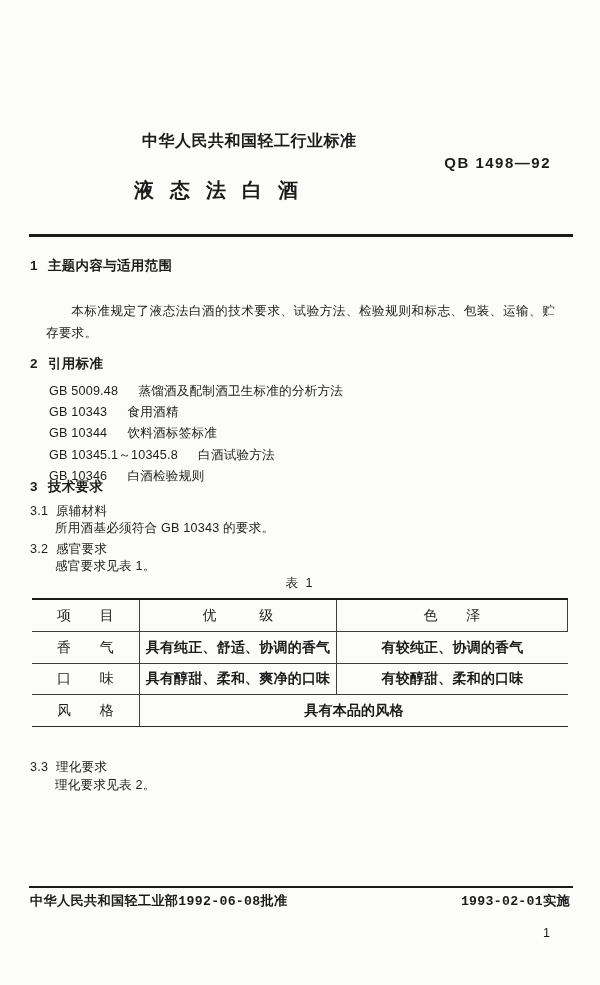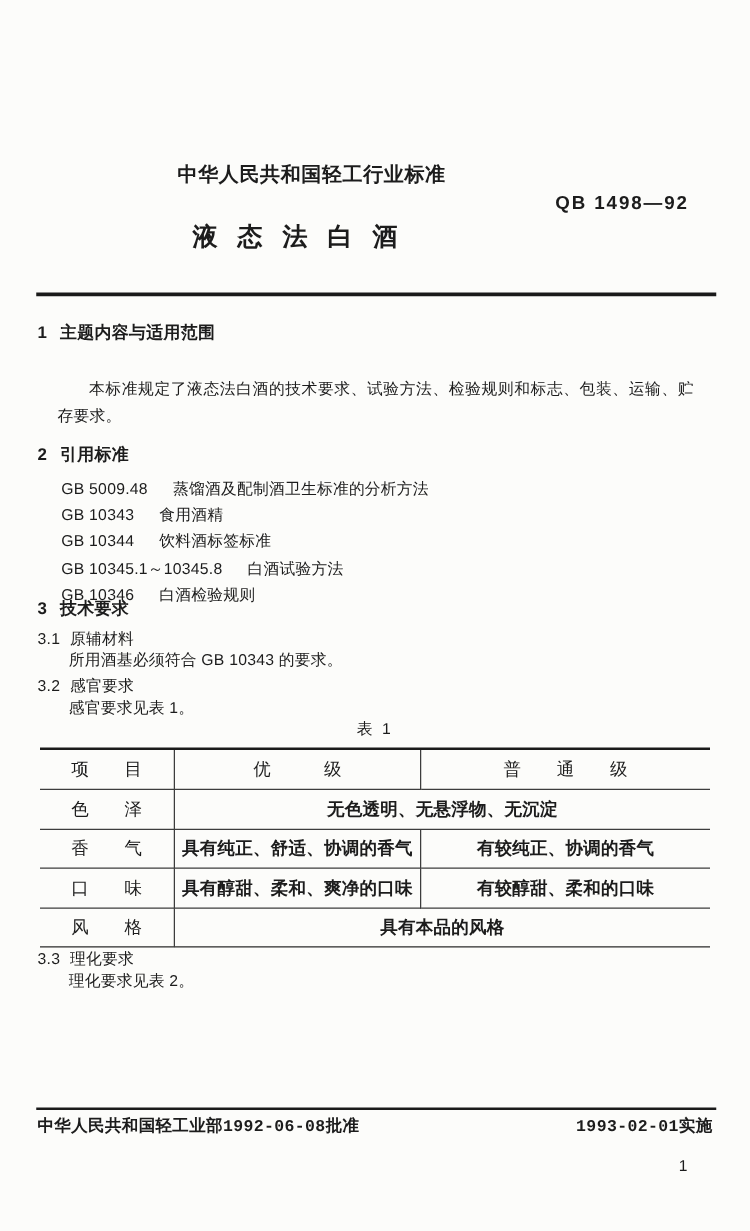--- a/index.html
+++ b/index.html
@@ -7,21 +7,21 @@
     position:relative;
     width:600px;height:985px;
     background:#fcfcfa;
     font-family:"Liberation Sans","DejaVu Sans",sans-serif;
     color:#1c1c1c;
     overflow:hidden;
   }
   .abs{position:absolute;margin:0;}
   .org-line{left:122px;top:131px;font-size:16px;font-weight:bold;letter-spacing:0.5px;line-height:19px;margin-left:20px;}
   .std-code{right:49px;top:154px;font-size:15px;font-weight:bold;letter-spacing:1.5px;line-height:17px;}
-  .doc-title{left:154px;top:178px;font-size:20px;font-weight:bold;letter-spacing:-2px;line-height:25px;}
+  .doc-title{left:134px;top:178px;font-size:20px;font-weight:bold;letter-spacing:-2px;line-height:25px;}
   .head-rule{left:29px;right:27px;top:234px;height:3px;background:#1a1a1a;}
   .sec-h{left:30px;font-size:13.5px;font-weight:bold;line-height:16px;letter-spacing:0.3px;}
   .sec-h .num{display:inline-block;min-width:18px;}
   .sec1-h{top:258px;}
   .sec2-h{top:356px;}
   .sec3-h{top:479px;}
   .bodytext{left:30px;width:541px;top:284px;font-size:12.6px;line-height:22px;letter-spacing:0.2px;text-align:justify;}
   .bodytext p{margin:16px;text-indent:2em;}
   .refs{left:49px;top:381px;font-size:12.6px;line-height:21.2px;letter-spacing:0.2px;}
   .refs .name{margin-left:1.6em;}
@@ -93,24 +93,22 @@
     <span class="num">3.2</span><span>感官要求</span>
   </div>
   <div class="abs subbody sub32b">感官要求见表 1。</div>
 
   <div class="abs tbl-caption">表 1</div>
 
   <div class="abs tbl">
 
     <div class="c vline">项　　目</div>
     <div class="c vline">优　　　级</div>
-    <div class="c">普　　通　　级</div>
 
     <div class="c vline">色　　泽</div>
-    <div class="c span2 bcell">无色透明、无悬浮物、无沉淀</div>
 
     <div class="c vline">香　　气</div>
     <div class="c vline bcell">具有纯正、舒适、协调的香气</div>
     <div class="c bcell">有较纯正、协调的香气</div>
 
     <div class="c vline">口　　味</div>
     <div class="c vline bcell">具有醇甜、柔和、爽净的口味</div>
     <div class="c bcell">有较醇甜、柔和的口味</div>
 
     <div class="c vline last">风　　格</div>

